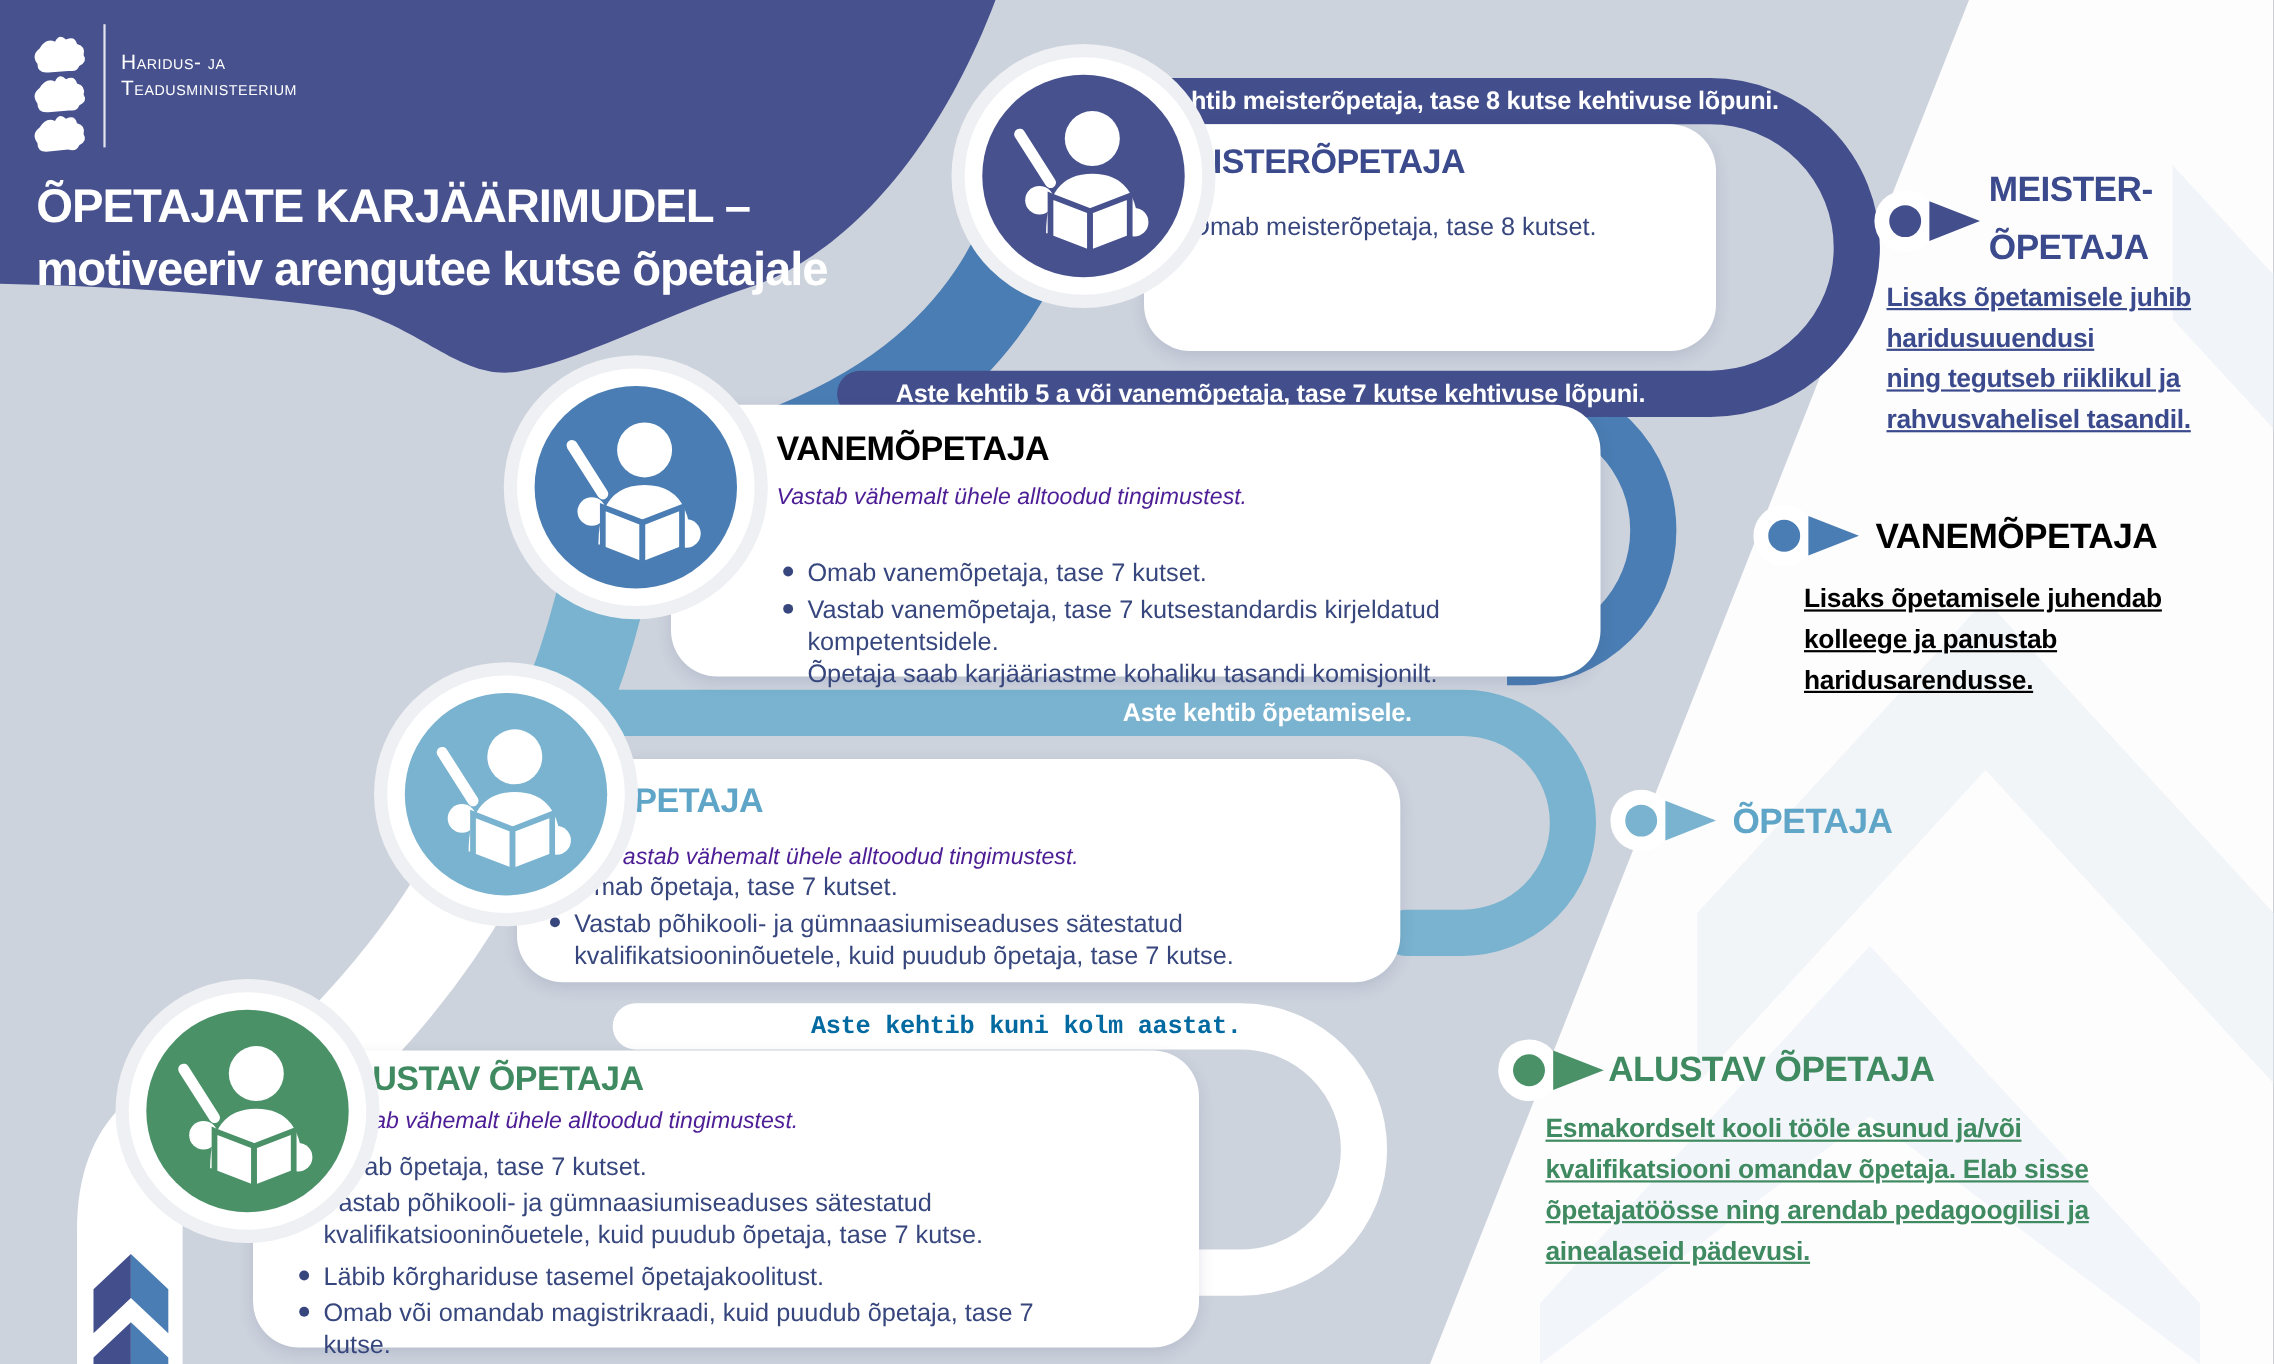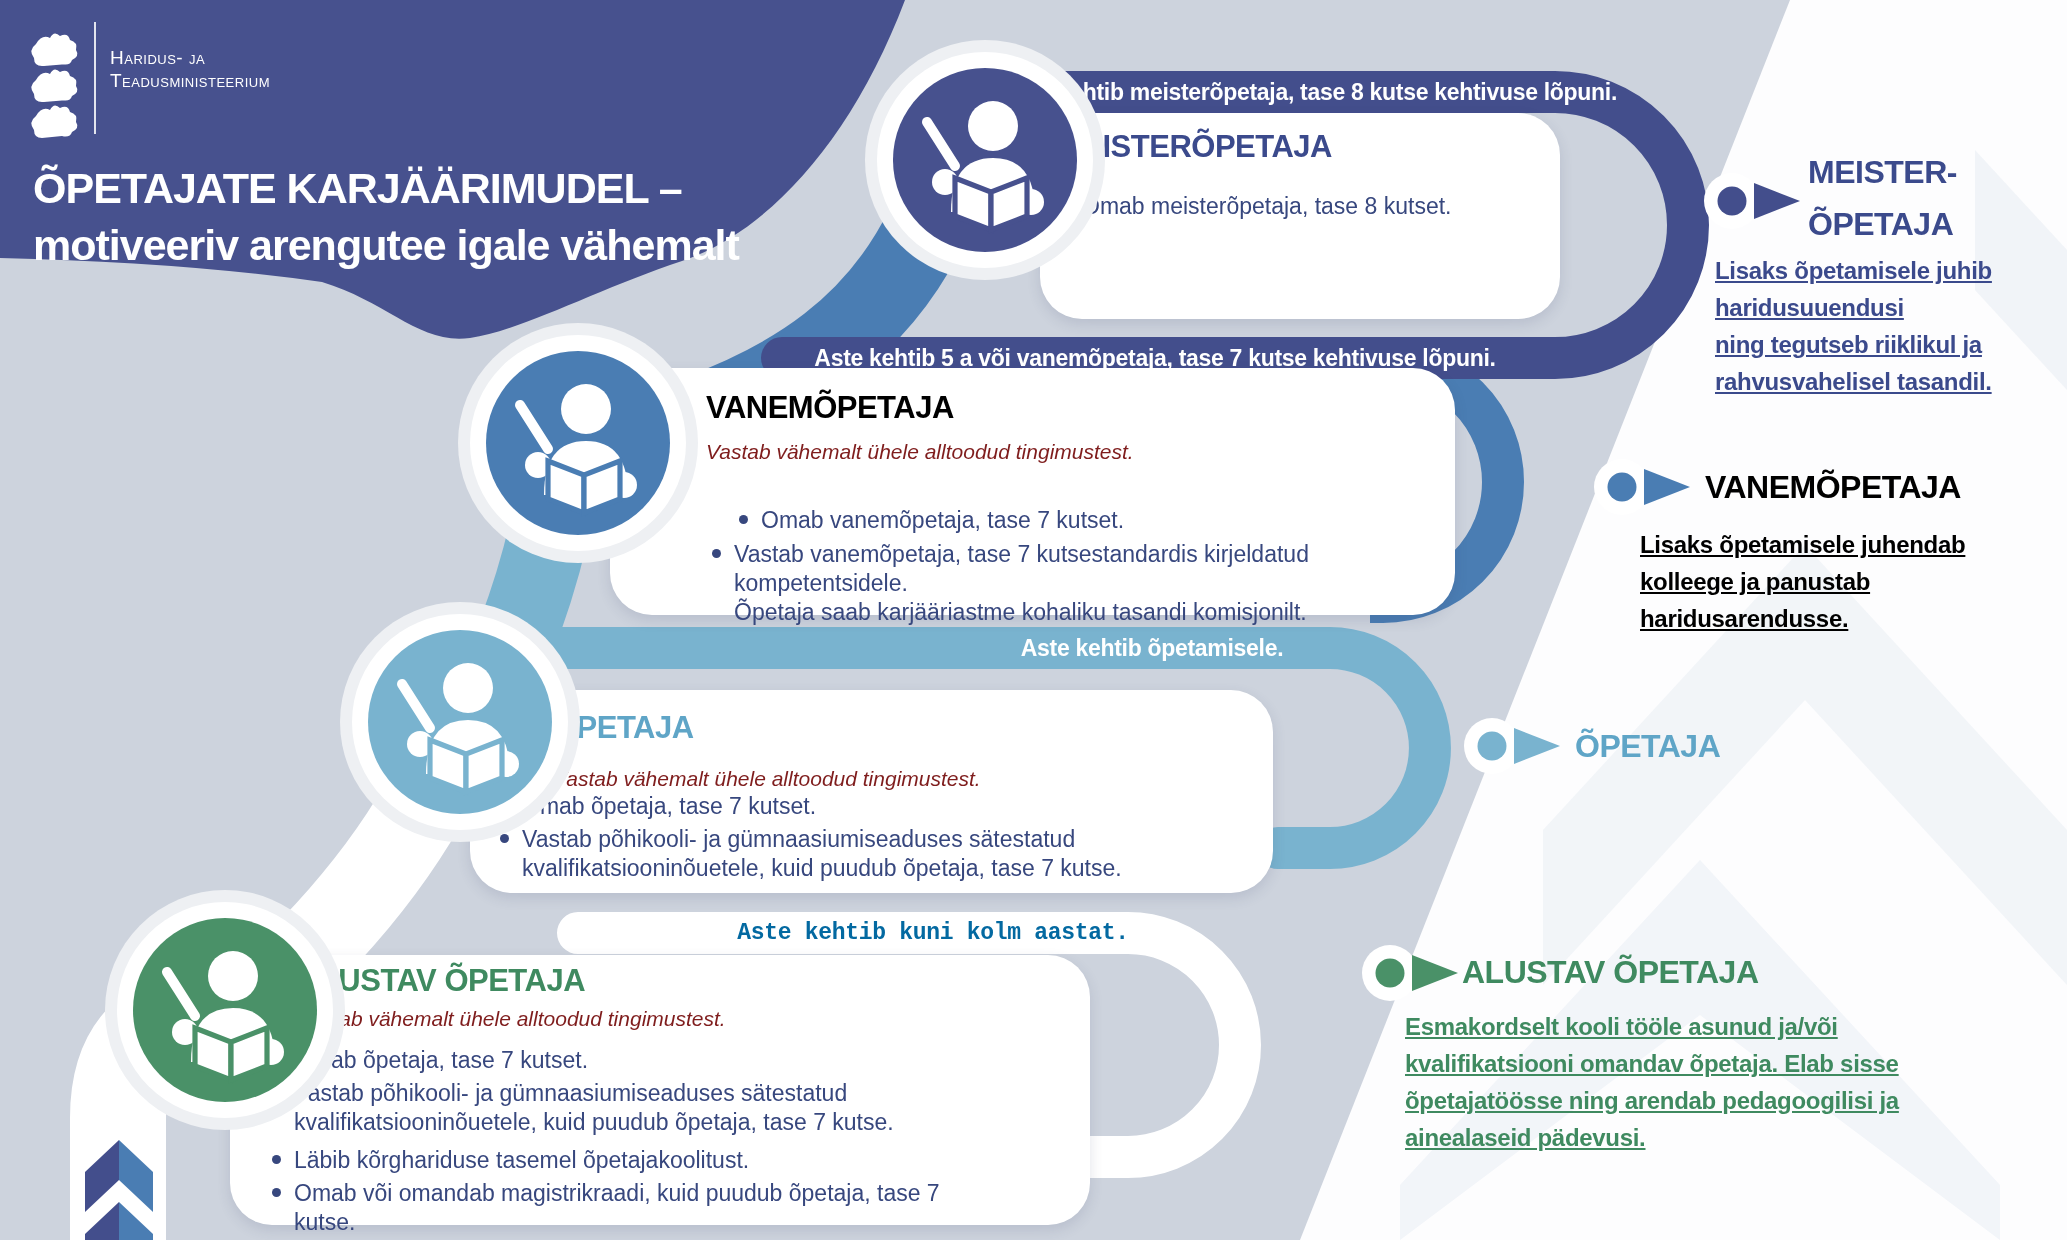--- a/index.html
+++ b/index.html
@@ -25,21 +25,21 @@
 
   
   .card{
     position:absolute;background:#ffffff;border-radius:42px;
     box-shadow:0 5px 14px rgba(55,65,105,.14);
   }
   .stage-title{
     position:absolute;font-weight:bold;font-size:31px;letter-spacing:-.5px;
   }
   .stage-subtitle{
-    position:absolute;font-style:italic;font-size:21px;color:#7f1d1d;font-weight:500;
+    position:absolute;font-style:italic;font-size:21px;color:#4c1d95;font-weight:500;
   }
   .bullet{
     position:absolute;font-size:23px;line-height:29px;color:#37477e;font-weight:500;
   }
   .bullet .dot{
     position:absolute;left:-22px;top:9px;width:9px;height:9px;border-radius:50%;
     background:#37477e;
   }
 
   
@@ -109,41 +109,41 @@
     <g fill="#ffffff">
       <path d="M8,14 q6,-10 14,-6 q4,-8 10,-2 q8,-4 10,4 q8,2 6,10 q4,6 -4,10 q-2,6 -10,4 l-20,2 q-8,0 -8,-8 q-6,-8 2,-14 Z M14,30 l28,-2 l-2,6 l-24,2 Z"></path>
       <path d="M8,50 q6,-10 14,-6 q4,-8 10,-2 q8,-4 10,4 q8,2 6,10 q4,6 -4,10 q-2,6 -10,4 l-20,2 q-8,0 -8,-8 q-6,-8 2,-14 Z M14,66 l28,-2 l-2,6 l-24,2 Z"></path>
       <path d="M8,86 q6,-10 14,-6 q4,-8 10,-2 q8,-4 10,4 q8,2 6,10 q4,6 -4,10 q-2,6 -10,4 l-20,2 q-8,0 -8,-8 q-6,-8 2,-14 Z"></path>
     </g>
   </svg>
   <div class="abs" style="left:94px;top:22px;width:2px;height:112px;background:rgba(255,255,255,.85)"></div>
   <div class="abs ministry-text pre" style="left:110px;top:46px">Haridus- ja
 Teadusministeerium</div>
   <div class="abs page-title pre" style="left:33px;top:160px">ÕPETAJATE KARJÄÄRIMUDEL –
-motiveeriv arengutee igale vähemalt</div>
+motiveeriv arengutee kutse õpetajale</div>
 
   <div class="card" style="left:1040px;top:113px;width:520px;height:206px"></div>
 
   <div class="card" style="left:610px;top:368px;width:845px;height:247px"></div>
 
   <div class="card" style="left:470px;top:690px;width:803px;height:203px"></div>
 
   <div class="card" style="left:230px;top:955px;width:860px;height:270px"></div>
 
   <div class="banner-text" style="left:1310px;top:92px">Aste kehtib meisterõpetaja, tase 8 kutse kehtivuse lõpuni.</div>
   <div class="banner-text" style="left:1155px;top:358px">Aste kehtib 5 a või vanemõpetaja, tase 7 kutse kehtivuse lõpuni.</div>
   <div class="banner-text" style="left:1152px;top:648px">Aste kehtib õpetamisele.</div>
   <div class="banner-text green" style="left:933px;top:933px">Aste kehtib kuni kolm aastat.</div>
 
   <div class="stage-title c-navy" style="left:1057px;top:129px">MEISTERÕPETAJA</div>
   <div class="bullet" style="left:1082px;top:192px;width:430px"><span class="dot"></span><span class="pre">Omab meisterõpetaja, tase 8 kutset.</span></div>
 
   <div class="stage-title c-steel" style="left:706px;top:390px">VANEMÕPETAJA</div>
   <div class="stage-subtitle" style="left:706px;top:440px">Vastab vähemalt ühele alltoodud tingimustest.</div>
-  <div class="bullet" style="left:761px;top:506px;width:700px"><span class="dot"></span><span class="pre">Omab vanemõpetaja, tase 7 kutset.</span></div>
+  <div class="bullet" style="left:734px;top:506px;width:700px"><span class="dot"></span><span class="pre">Omab vanemõpetaja, tase 7 kutset.</span></div>
   <div class="bullet" style="left:734px;top:540px;width:710px"><span class="dot"></span><span class="pre">Vastab vanemõpetaja, tase 7 kutsestandardis kirjeldatud kompetentsidele.
 Õpetaja saab karjääriastme kohaliku tasandi komisjonilt.</span></div>
 
   <div class="stage-title c-light" style="left:553px;top:710px">ÕPETAJA</div>
   <div class="stage-subtitle" style="left:553px;top:767px">Vastab vähemalt ühele alltoodud tingimustest.</div>
   <div class="bullet" style="left:522px;top:792px;width:640px"><span class="dot"></span><span class="pre">Omab õpetaja, tase 7 kutset.</span></div>
   <div class="bullet" style="left:522px;top:825px;width:640px"><span class="dot"></span><span class="pre">Vastab põhikooli- ja gümnaasiumiseaduses sätestatud
 kvalifikatsiooninõuetele, kuid puudub õpetaja, tase 7 kutse.</span></div>
 
   <div class="stage-title c-green" style="left:298px;top:963px">ALUSTAV ÕPETAJA</div>

